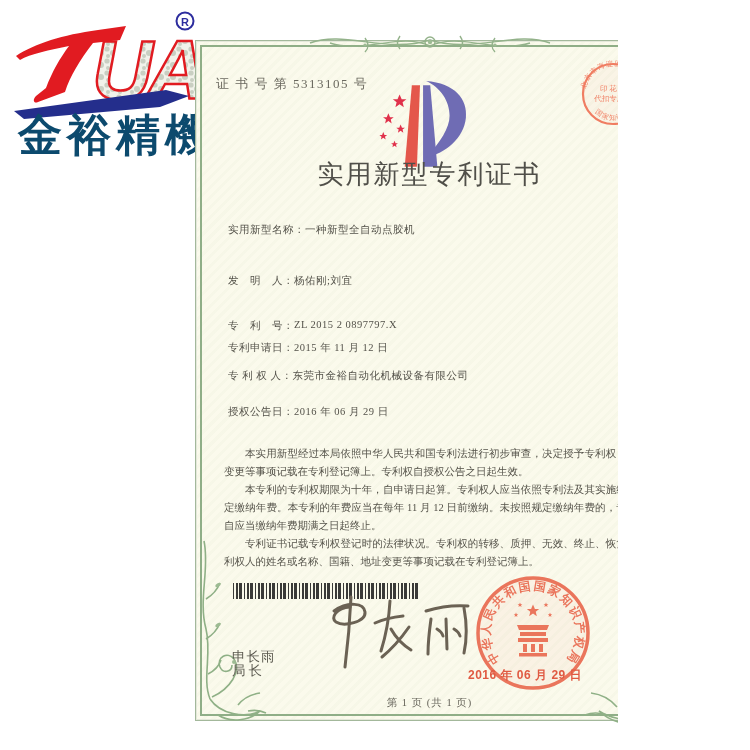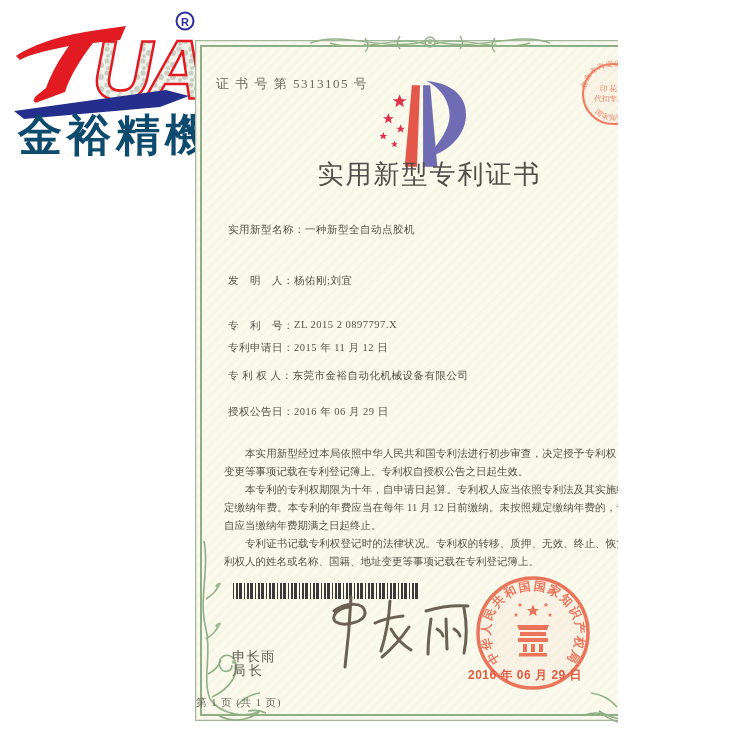--- a/index.html
+++ b/index.html
@@ -24,21 +24,21 @@
   #fields{position:absolute;left:32px;top:182px;width:420px;font-size:10.5px;color:#54524a;}
   .frow{display:flex;white-space:nowrap;letter-spacing:0.5px;}
   .frow .flabel{flex:none;}
   #para-block{position:absolute;left:28px;top:404px;width:424px;font-size:10.5px;line-height:1.72;
               color:#55534a;text-align:justify;}
   #para-block p{margin:0;text-indent:2em;}
   #barcode{position:absolute;left:37px;top:542px;width:186px;height:16px;
            background:repeating-linear-gradient(90deg,#3a3a38 0 1px,transparent 1px 3px,#3a3a38 3px 5px,transparent 5px 6px,#3a3a38 6px 9px,transparent 9px 11px);}
   #director-label{position:absolute;left:36px;top:581px;font-size:13.5px;color:#5c5a50;letter-spacing:3px;margin-top:40px;}
   #director-name{position:absolute;left:36px;top:607px;font-size:13.5px;color:#5c5a50;letter-spacing:1px;}
-  #footer-page{position:absolute;left:0;top:655px;width:100%;text-align:left;font-size:10.5px;color:#66645a;letter-spacing:1px;}
+  #footer-page{position:absolute;left:0;top:655px;width:100%;text-align:center;font-size:10.5px;color:#66645a;letter-spacing:1px;}
   
   #main-seal{position:absolute;left:277px;top:532px;width:120px;height:120px;opacity:0.92;}
   #seal-date{position:absolute;left:272px;top:626px;width:130px;font-size:12px;font-weight:bold;
              color:#e05a42;letter-spacing:0.5px;white-space:nowrap;font-family:"Liberation Sans","DejaVu Sans",sans-serif;}
   #tax-stamp{position:absolute;left:377px;top:13px;width:80px;height:80px;opacity:0.9;}
   
   #sipo-logo{position:absolute;left:173px;top:34px;width:102px;height:102px;}
   #signature-svg{position:absolute;left:116px;top:550px;width:178px;height:88px;}
 </style>
 </head>

